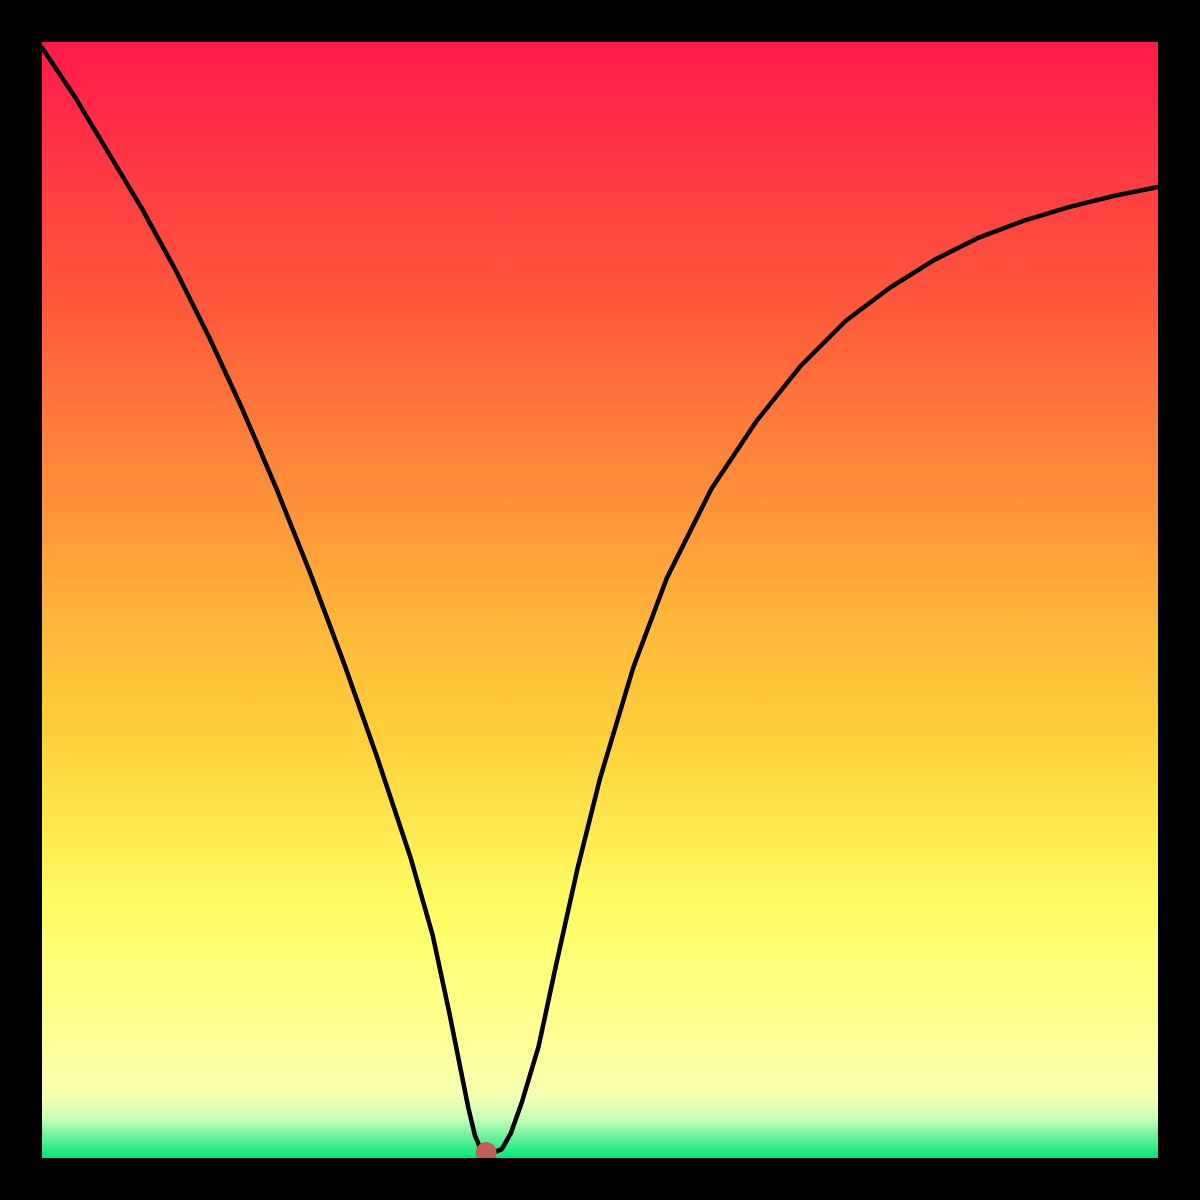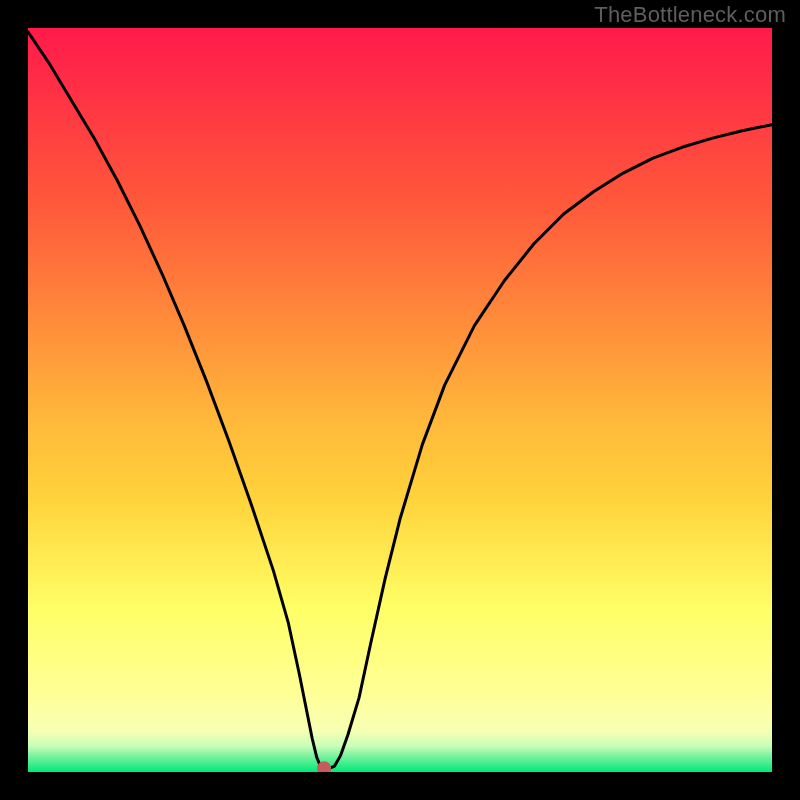--- a/index.html
+++ b/index.html
@@ -40,21 +40,20 @@
   }
   svg {
     display: block;
   }
 </style>
 </head>
 <body>
 
 <div class="frame">
 
-  <div class="watermark">TheBottleneck.com</div>
 
   <div class="plot">
     <svg id="chart-svg" width="744" height="744" viewBox="0 0 744 744">
       <defs>
 
         <linearGradient id="bg-grad" x1="0" y1="0" x2="0" y2="1">
             <stop offset="0%" stop-color="#ff1a4b"></stop>
             <stop offset="24%" stop-color="#ff5a3a"></stop>
             <stop offset="34%" stop-color="#ff7a3a"></stop>
             <stop offset="53%" stop-color="#ffb93a"></stop>

